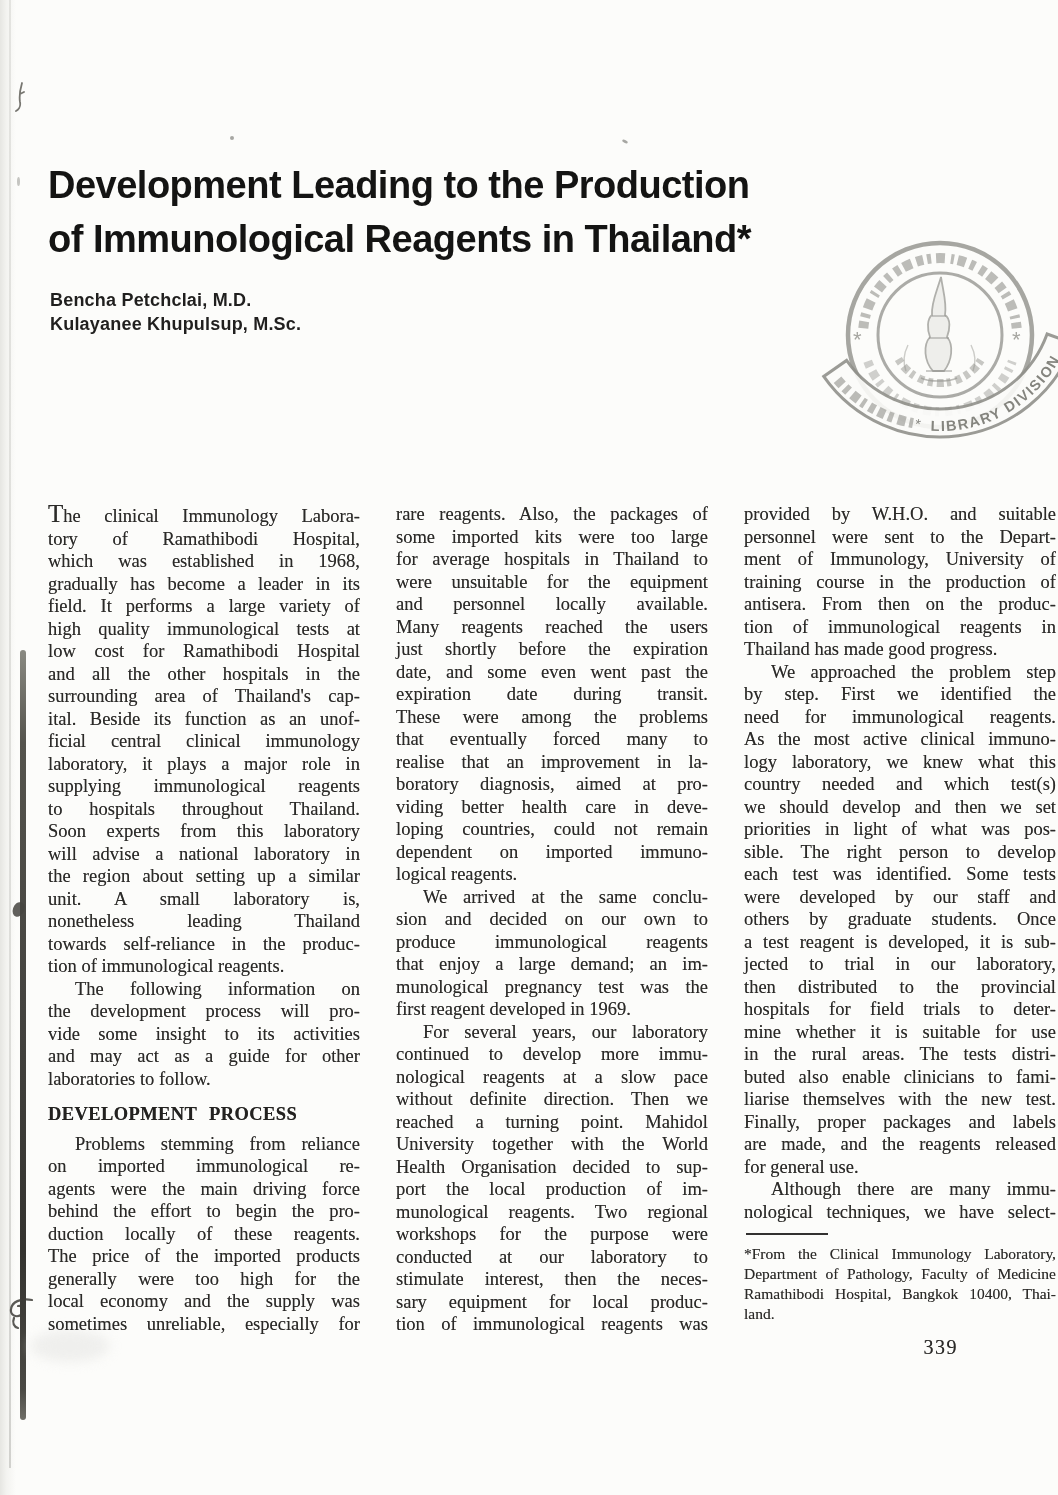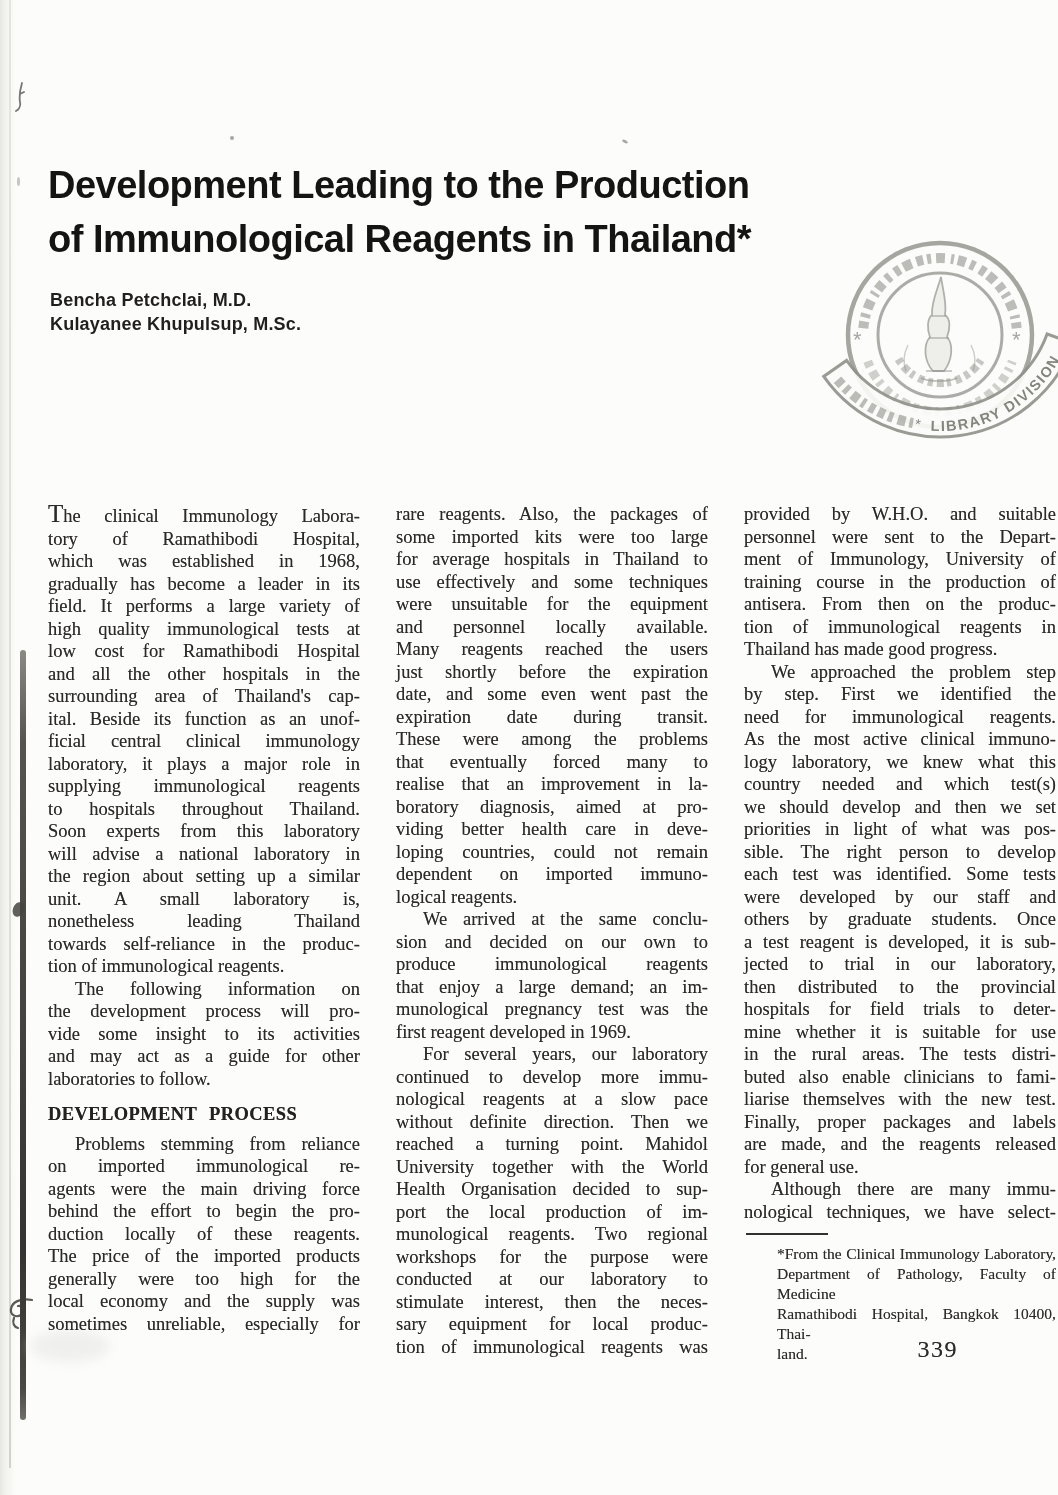--- a/index.html
+++ b/index.html
@@ -67,25 +67,25 @@
   .ln.pend { text-align-last:left; }
   .ln.ind  { text-indent:27px; }
   .ic { font-size:25px; }
   .sec-heading {
     text-align:left; font-weight:bold; font-size:18.5px;
     letter-spacing:0.4px; word-spacing:7px; color:#232220;
     margin:13px 0 7px 0; text-shadow:0 0 0.5px rgba(35,34,32,.6);
   }
   .fn-rule { width:82px; border-top:2.5px solid #323130; margin:10px 0 9px 2px; }
   .para.fn .ln { font-size:15.5px; line-height:20px;
-                 text-shadow:0 0 0.4px rgba(43,42,40,.5);margin-left:33px; }
+                 text-shadow:0 0 0.4px rgba(43,42,40,.5); }
 
   .page-number {
     position:absolute; top:1336px; right:100px;
-    font-size:24px; letter-spacing:1.5px; color:#2b2a28;
+    font-size:20px; letter-spacing:1.5px; color:#2b2a28;
     text-shadow:0 0 0.5px rgba(43,42,40,.55);
   }
 </style>
 </head>
 <body>
 
 <div id="page">
 
   <div class="edge-band"></div>
   <div class="edge-line"></div>
@@ -190,21 +190,20 @@
           <div class="ln">generally were too high for the</div>
           <div class="ln">local economy and the supply was</div>
           <div class="ln">sometimes unreliable, especially for</div>
         </div>
       </div>
     <div class="col">
         <div class="para">
           <div class="ln">rare reagents.  Also, the packages of</div>
           <div class="ln">some imported kits were too large</div>
           <div class="ln">for average hospitals in Thailand to</div>
-          <div class="ln">use effectively and some techniques</div>
           <div class="ln">were unsuitable for the equipment</div>
           <div class="ln">and personnel locally available.</div>
           <div class="ln">Many reagents reached the users</div>
           <div class="ln">just shortly before the expiration</div>
           <div class="ln">date, and some even went past the</div>
           <div class="ln">expiration date during transit.</div>
           <div class="ln">These were among the problems</div>
           <div class="ln">that eventually forced many to</div>
           <div class="ln">realise that an improvement in la-</div>
           <div class="ln">boratory diagnosis, aimed at pro-</div>

